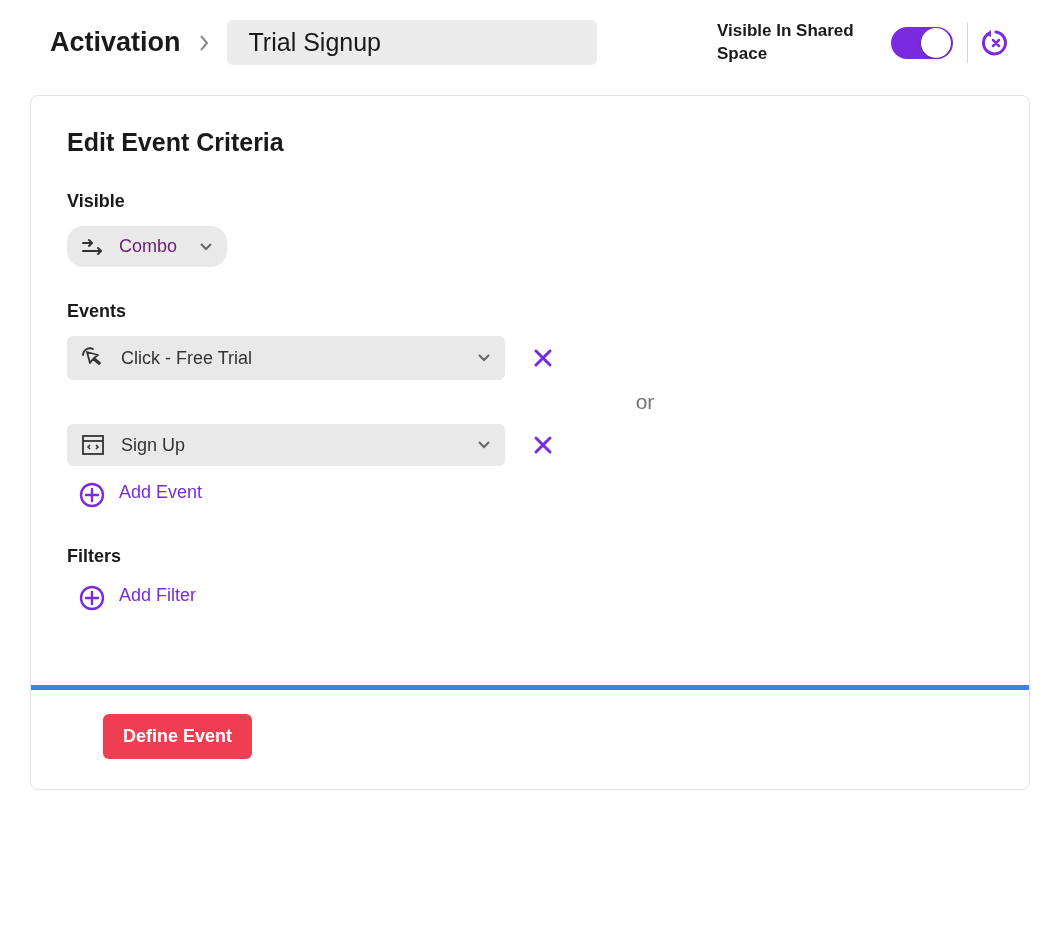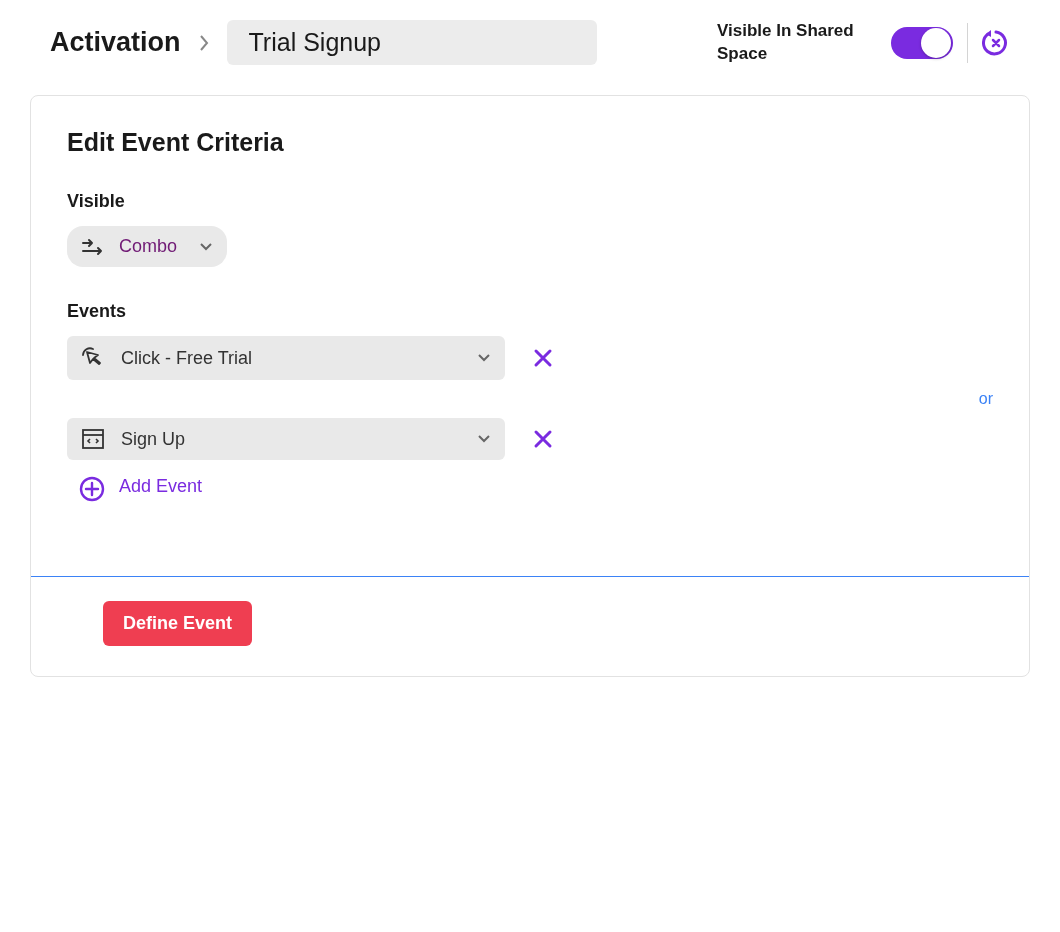--- a/index.html
+++ b/index.html
@@ -75,21 +75,21 @@
   }
   .reset-icon { color: #7a2be0; display:flex; align-items:center; justify-content:center; }
 
   .card {
     margin: 18px 30px 30px 30px;
     border: 1px solid #e2e2e2;
     border-radius: 8px;
   }
   .card-body {
     padding: 32px 36px 36px 36px;
-    border-bottom: 1px solid #3b82f6;
+    border-bottom: 5px solid #3b82f6;
   }
   .card-title {
     font-size: 25px;
     font-weight: 700;
     margin-bottom: 34px;
   }
   .section-label {
     font-size: 18px;
     font-weight: 700;
     margin-bottom: 14px;
@@ -125,23 +125,23 @@
   .event-pill .chev {
     margin-left: auto;
     color: #666;
   }
   .remove-btn {
     color: #7a2be0;
     cursor: pointer;
     display:flex;
   }
   .or-sep {
-    text-align: right;
-    color: #3b82f6;
-    font-size: 16px;
+    text-align: center;
+    color: #737373;
+    font-size: 21px;
     padding: 10px 0 10px 230px;
   }
   .add-link {
     display: inline-flex;
     align-items: flex-start;
     gap: 14px;
     color: #7a2be0;
     font-size: 18px;
     font-weight: 500;
     margin-top: 16px;
@@ -272,19 +272,29 @@
 
       <div class="add-link">
         <svg class="plus-circle" width="26" height="26" viewBox="0 0 26 26" fill="none">
           <circle cx="13" cy="13" r="11" stroke-width="2.4" fill="none"></circle>
           <path d="M13 7 V19 M7 13 H19" stroke-width="2.4" stroke-linecap="round"></path>
         </svg>
         <span>Add Event</span>
       </div>
     </div>
 
+    <div class="section">
+      <div class="section-label">Filters</div>
+      <div class="add-link" style="margin-top:4px;">
+        <svg class="plus-circle" width="26" height="26" viewBox="0 0 26 26" fill="none">
+          <circle cx="13" cy="13" r="11" stroke-width="2.4" fill="none"></circle>
+          <path d="M13 7 V19 M7 13 H19" stroke-width="2.4" stroke-linecap="round"></path>
+        </svg>
+        <span>Add Filter</span>
+      </div>
+    </div>
 
 
   </div>
   <div class="card-footer">
     <button class="define-btn">Define Event</button>
   </div>
 </div>
 
 </body></html>

